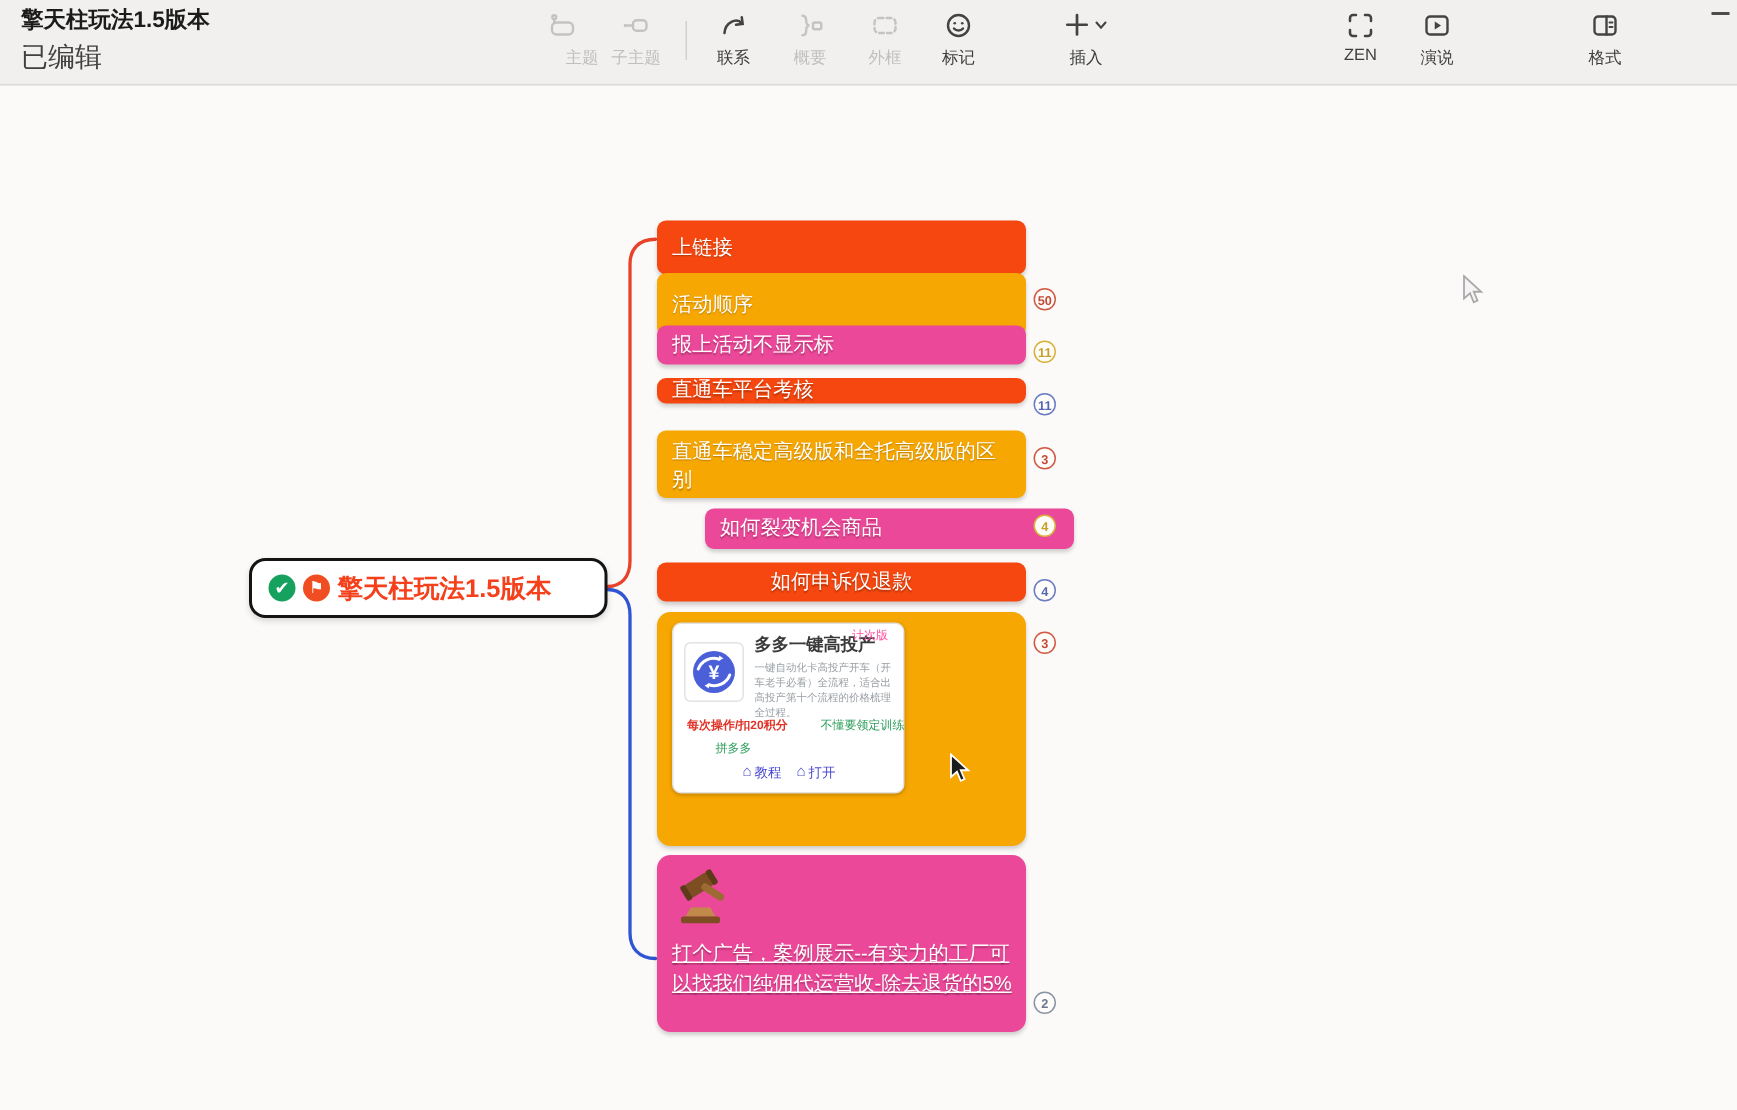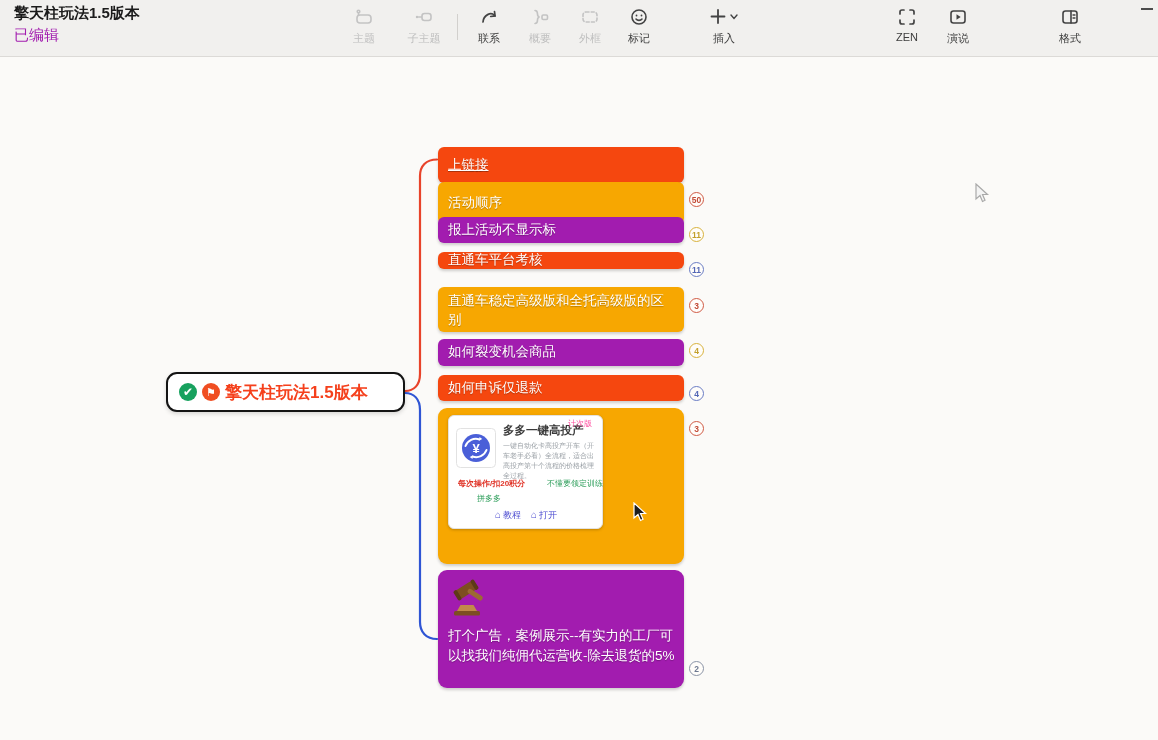--- a/index.html
+++ b/index.html
@@ -4,21 +4,21 @@
 <style>
   html,body{margin:0;padding:0;}
   body{
     width:1158px;height:740px;position:relative;overflow:hidden;
     background:#fbfaf8;font-family:"Liberation Sans","DejaVu Sans",sans-serif;
   }
   
   .toolbar{position:absolute;left:0;top:0;width:1158px;height:56px;
     background:#f1f0ee;border-bottom:1px solid #dcdad7;z-index:20;}
   .doc-title{position:absolute;left:14px;top:4px;font-size:15px;font-weight:bold;color:#1b1b1b;}
-  .doc-status{position:absolute;left:14px;top:26px;font-size:15px;color:#a21caf;}
+  .doc-status{position:absolute;left:14px;top:26px;font-size:18px;color:#404040;}
   .tool{position:absolute;top:5px;width:48px;text-align:center;cursor:default;}
   .tool .ticon{height:24px;display:flex;align-items:center;justify-content:center;color:#434343;}
   .tool .tlabel{font-size:11px;color:#3d3d3d;margin-top:2px;white-space:nowrap;}
   .tool.disabled .ticon{color:#c3c3c3;}
   .tool.disabled .tlabel{color:#bfbfbf;}
   .tb-sep{position:absolute;left:457px;top:14px;width:1px;height:26px;background:#d2d0cd;}
   .win-min{position:absolute;left:1141px;top:8px;width:12px;height:2px;background:#4c4c4c;}
   
   .central{position:absolute;left:166px;top:372px;width:239px;height:40px;background:#fff;
     border:2.5px solid #141414;border-radius:11px;display:flex;align-items:center;gap:5px;
@@ -27,28 +27,28 @@
     justify-content:center;color:#fff;font-size:12px;line-height:1;flex:0 0 auto;}
   .micon.check{background:#17a15e;}
   .micon.flag{background:#f04e22;font-size:11px;}
   .ctext{font-size:17px;font-weight:bold;color:#f5401c;white-space:nowrap;}
   .bnode{position:absolute;left:438px;width:246px;border-radius:6px;color:#fff;
     font-size:13.5px;line-height:1.4;display:flex;align-items:center;padding:0 10px;
     box-sizing:border-box;text-shadow:0 1px 1px rgba(0,0,0,.28);
     box-shadow:0 2px 3px rgba(0,0,0,.18);z-index:5;}
   .c-red{background:#f5470f;}
   .c-orange{background:#f7a701;}
-  .c-blue{background:#a21caf;}
-  .n1{top:147px;height:36px;text-decoration:underline;}
+  .c-blue{background:#ec4899;}
+  .n1{top:147px;height:36px;}
   .n2{top:182px;height:42px;}
   .n3{top:217px;height:26px;}
   .n4{top:252px;height:17px;}
   .n5{top:287px;height:45px;align-items:flex-start;padding-top:5px;}
-  .n6{top:339px;height:27px;}
-  .n7{top:375px;height:26px;}
+  .n6{top:339px;height:27px;margin-left:32px;}
+  .n7{top:375px;height:26px;justify-content:center;}
   .n8{top:408px;height:156px;border-radius:9px;display:block;padding:0;}
   .n9{top:570px;height:118px;border-radius:9px;display:block;padding:0;}
   .badge{position:absolute;left:689px;width:15px;height:15px;border-radius:50%;
     background:#fffdfa;font-size:8.5px;font-weight:bold;display:flex;align-items:center;
     justify-content:center;box-sizing:border-box;z-index:6;margin-top:40px;}
   .badge.red{border:1.4px solid #d05a44;color:#c24a36;}
   .badge.orange{border:1.4px solid #d8b23c;color:#c3a02c;}
   .badge.blue{border:1.4px solid #6a7cc4;color:#5467b6;}
   .badge.gray{border:1.4px solid #8a93a6;color:#6d7890;}
   .b1{top:152px;}.b2{top:187px;}.b3{top:222px;}.b4{top:258px;}
@@ -64,35 +64,35 @@
   .pc-cost{position:absolute;left:9px;top:62px;font-size:8px;font-weight:bold;color:#e03226;white-space:nowrap;}
   .pc-note{position:absolute;left:98px;top:62px;font-size:8px;color:#2e9e5b;white-space:nowrap;}
   .pc-platform{position:absolute;left:28px;top:77px;font-size:8px;color:#2e9e5b;white-space:nowrap;}
   .pc-btn{position:absolute;top:92px;font-size:9px;color:#4a4ad0;white-space:nowrap;display:flex;align-items:center;gap:2px;}
   .pc-btn .house{font-size:10px;font-weight:bold;}
   .pc-btn1{left:46px;}
   .pc-btn2{left:82px;}
   .n8-caption{position:absolute;left:10px;top:130px;width:228px;font-size:14px;color:#1e1e1e;text-shadow:none;}
   
   .gavel{position:absolute;left:12px;top:8px;}
-  .n9-text{position:absolute;left:10px;top:56px;width:228px;font-size:13.5px;line-height:1.45;color:#fff;}
+  .n9-text{position:absolute;left:10px;top:56px;width:228px;font-size:13.5px;line-height:1.45;color:#fff;text-decoration:underline;}
   
   .wires{position:absolute;left:0;top:0;z-index:2;pointer-events:none;}
   .cursor{position:absolute;z-index:60;pointer-events:none;}
   .cursor-gray{left:973px;top:183px;}
   .cursor-black{left:631px;top:502px;}
 </style>
 </head>
 <body>
 
 <div class="toolbar">
   <div class="doc-title">擎天柱玩法1.5版本</div>
   <div class="doc-status">已编辑</div>
 
-  <div class="tool disabled" style="left:340px;">
+  <div class="tool disabled" style="left:351px;text-align:right;">
     <div class="ticon">
       <svg width="20" height="20" viewBox="0 0 20 20" fill="none" stroke="currentColor" stroke-width="1.6" stroke-linecap="round">
         <circle cx="4.5" cy="4.5" r="1.3"></circle>
           <path d="M4.5 6 v2"></path>
         <rect x="3" y="8" width="14" height="8" rx="3"></rect>
       </svg>
     </div>
     <div class="tlabel">主题</div>
   </div>
 

